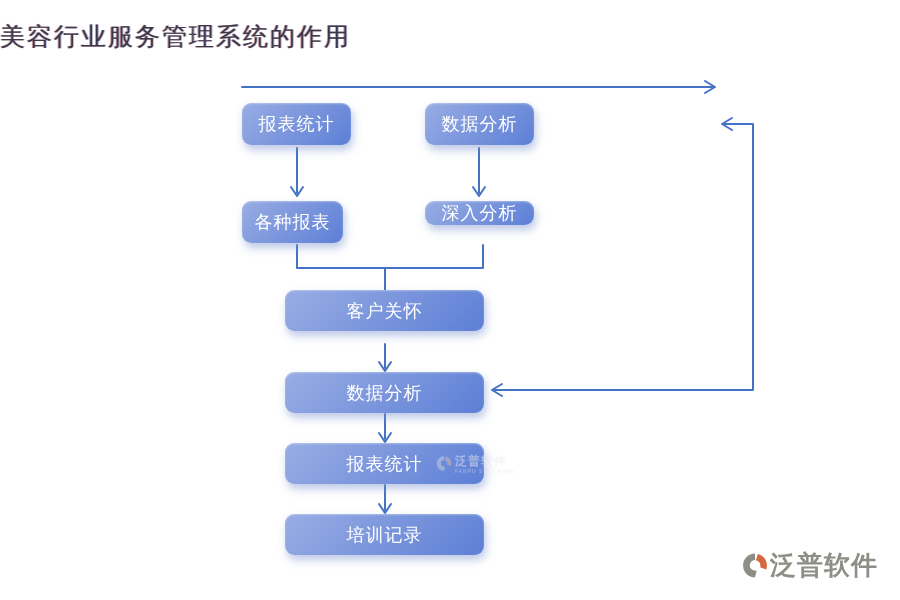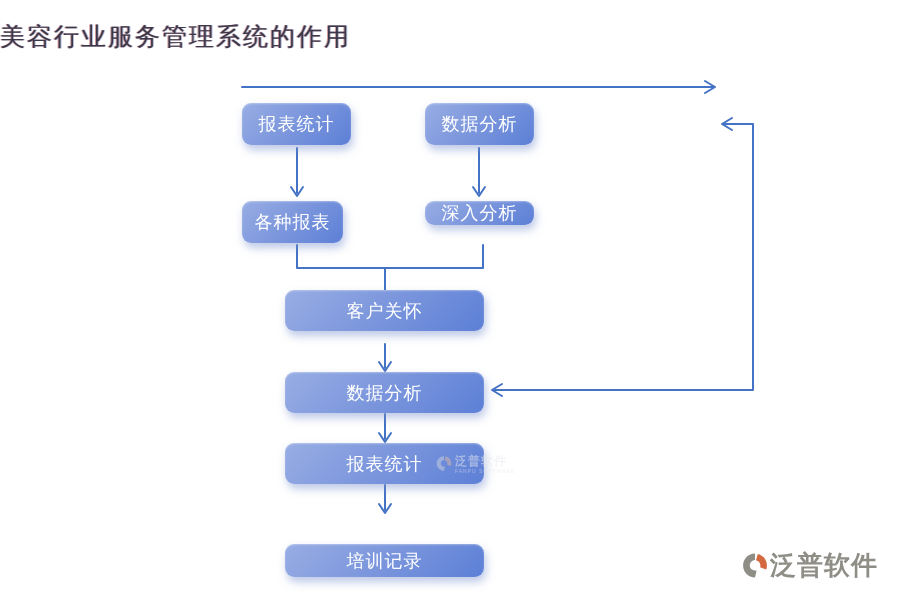--- a/index.html
+++ b/index.html
@@ -22,21 +22,21 @@
     box-shadow:2px 5px 8px rgba(124,148,207,.5), inset 0 1px 2px rgba(255,255,255,.35);
   }
   .n1{left:242px;top:103px;width:109px;height:42px;}
   .n2{left:425px;top:103px;width:109px;height:42px;}
   .n3{left:608px;top:103px;width:109px;height:42px;}
   .n4{left:242px;top:201px;width:101px;height:42px;}
   .n5{left:425px;top:201px;width:109px;height:24px;}
   .n6{left:285px;top:290px;width:199px;height:41px;}
   .n7{left:285px;top:372px;width:199px;height:41px;}
   .n8{left:285px;top:443px;width:199px;height:41px;}
-  .n9{left:285px;top:544px;width:199px;height:33px;}
+  .n9{left:285px;top:514px;width:199px;height:41px;}
 
   .watermark{
     position:absolute;left:436px;top:455px;display:flex;align-items:flex-start;gap:3px;
     opacity:.5;z-index:3;pointer-events:none;
   }
   .wm-icon{width:16px;height:17px;}
   .wm-text{display:flex;flex-direction:column;line-height:1;}
   .wm-brand{font-size:12px;font-weight:bold;color:#e8e9ee;letter-spacing:1px;}
   .wm-sub{font-size:5px;color:#e0e2ea;letter-spacing:1px;margin-top:2px;}
 

